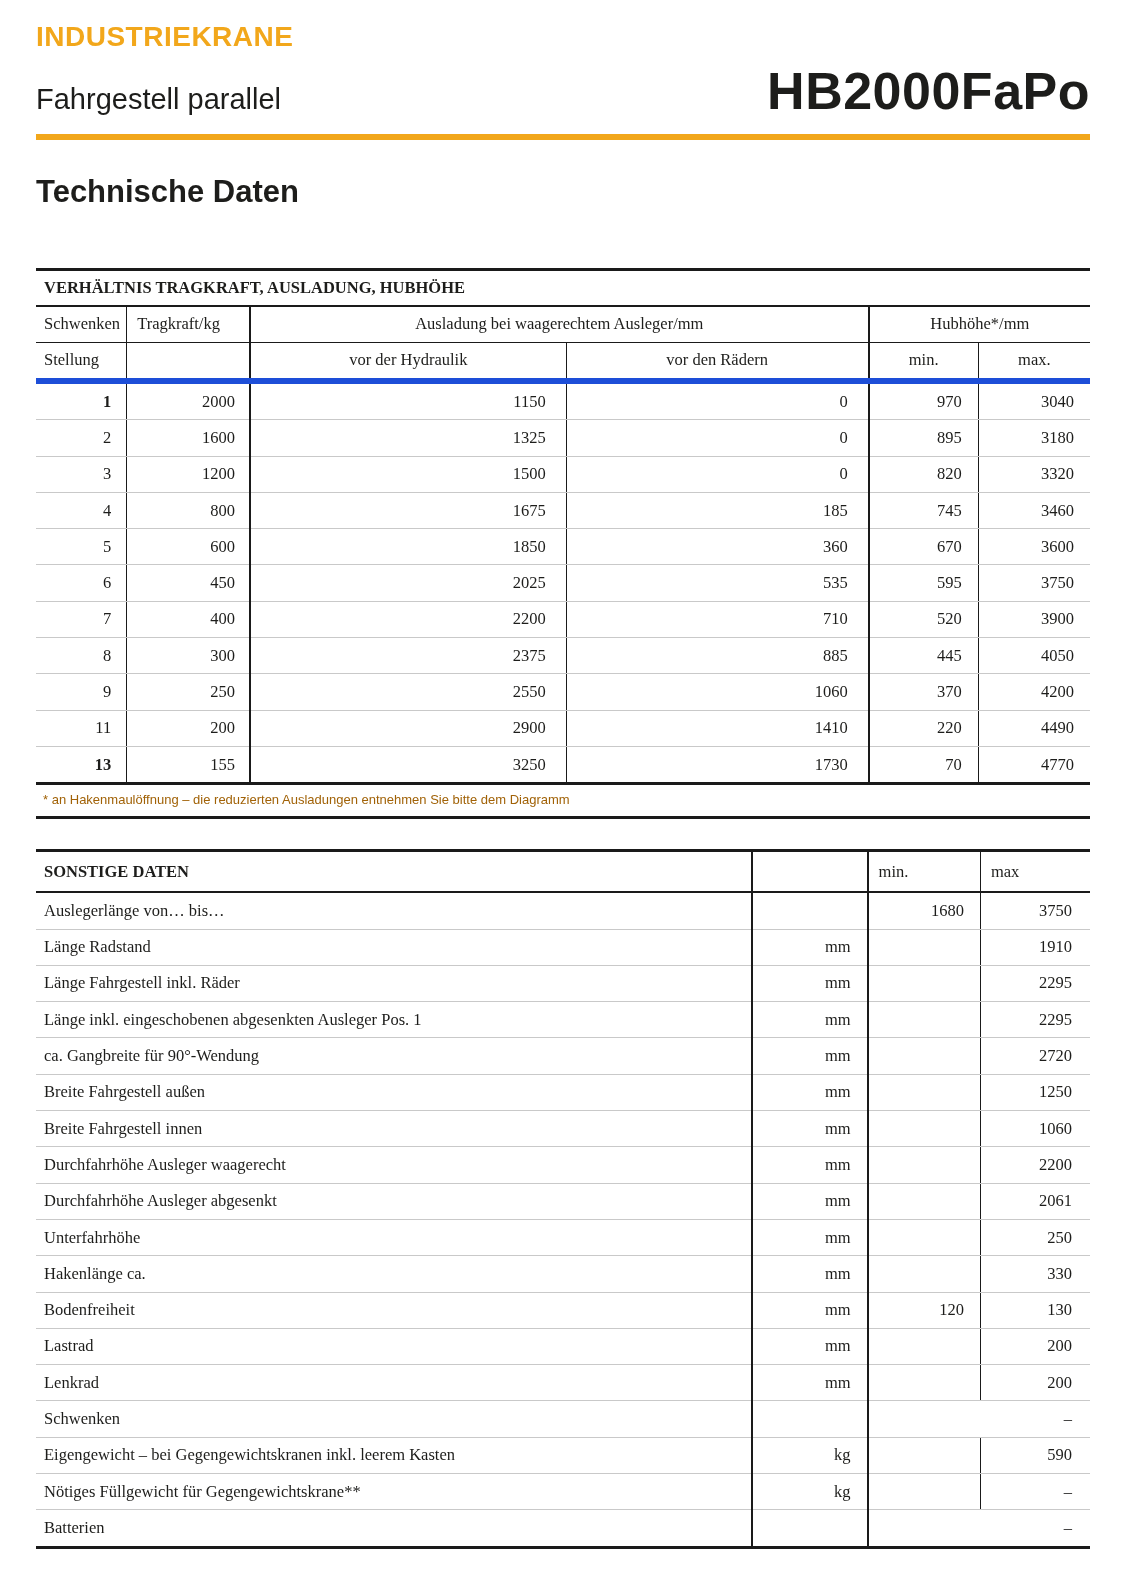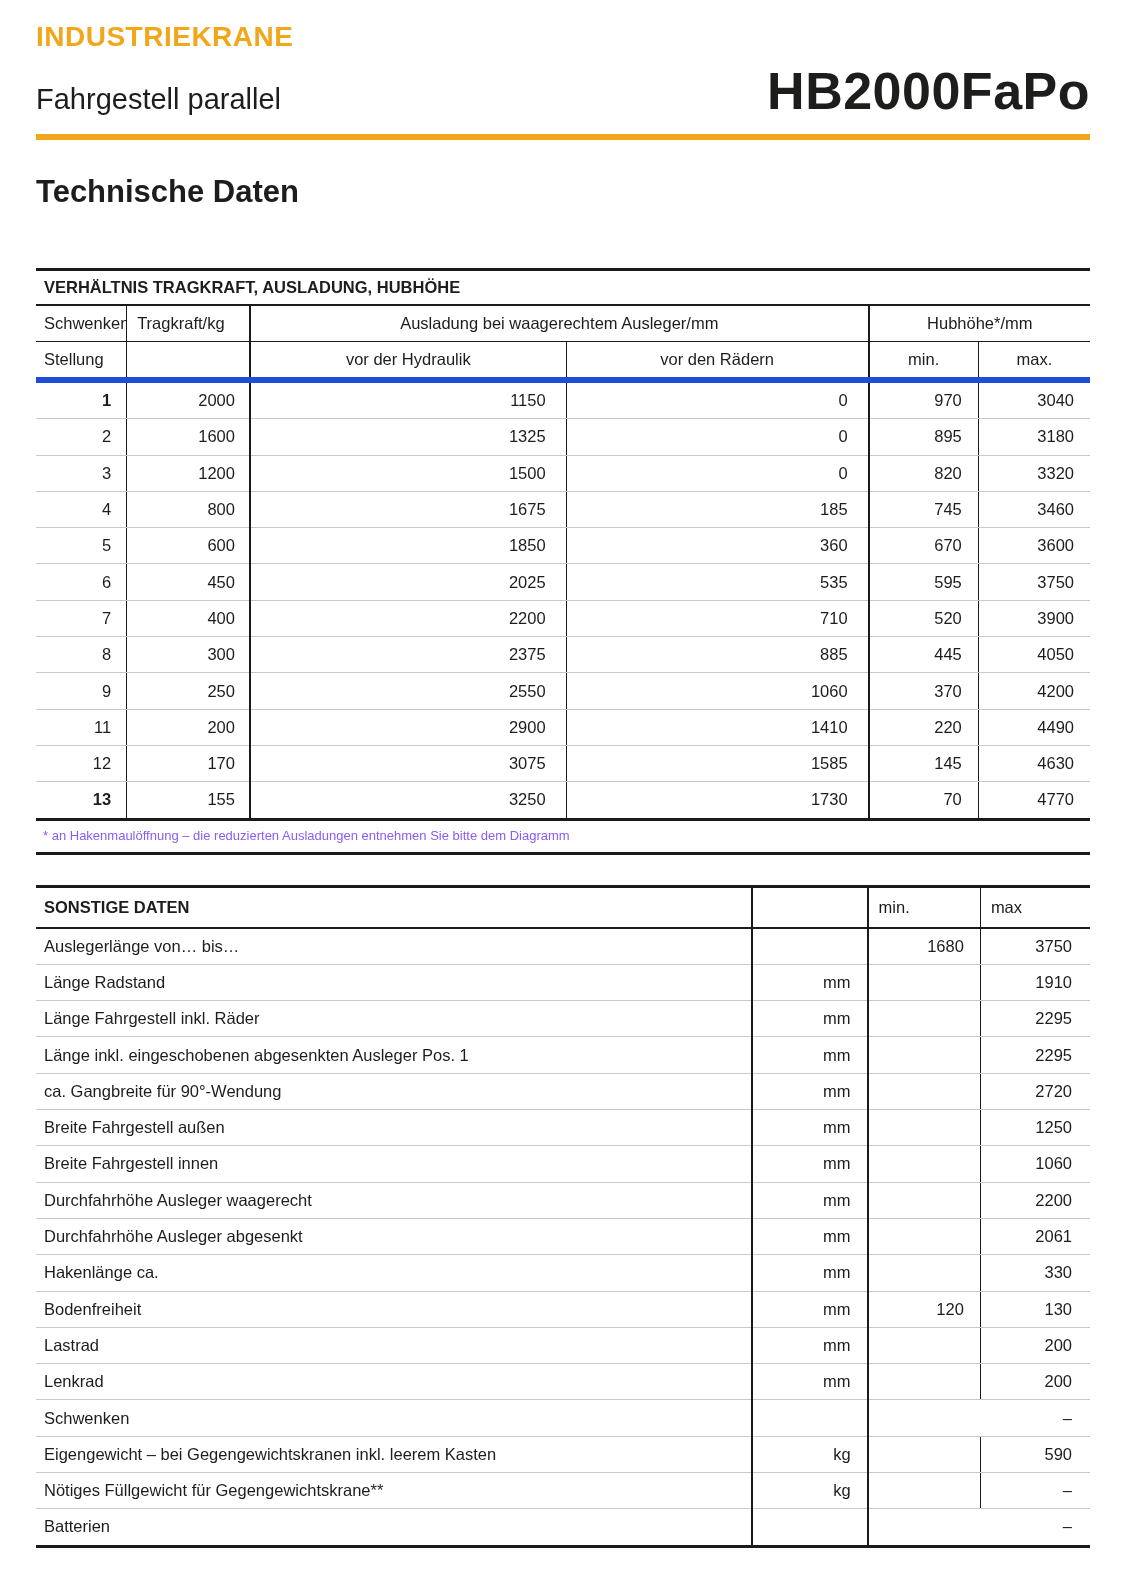--- a/index.html
+++ b/index.html
@@ -13,27 +13,27 @@
 
   
   .brand{font-size:28px;font-weight:bold;color:var(--accent,#F2A71B);letter-spacing:.5px;line-height:1.1;}
   .header-row{display:flex;justify-content:space-between;align-items:flex-end;margin-top:12px;text-align:center;}
   .subtitle{font-size:29px;line-height:1.15;}
   .model{font-size:52px;font-weight:bold;letter-spacing:.5px;line-height:1.0;}
   .rule{height:6px;background:var(--accent,#F2A71B);margin-top:17px;}
   .page-title{font-size:31px;font-weight:bold;margin-top:33px;line-height:1.2;}
 
   
-  table{border-collapse:collapse;width:100%;table-layout:fixed;}
+  table{border-collapse:collapse;width:100%;table-layout:fixed;font-family:Liberation Serif, serif;}
   th,td{overflow:hidden;white-space:nowrap;vertical-align:middle;}
   .bl1{border-left:1px solid #1a1a1a;}
   .bl2{border-left:2px solid #1a1a1a;}
   .center{text-align:center;}
   .footnote{
-    font-size:13px;color:#8b5cf6;
+    font-size:13px;color:#a16207;
     padding:7px 0 9px 7px;
     border-bottom:3px solid #1a1a1a;
   }
 
   
   .t1-wrap{margin-top:58px;}
   .t1{border-top:3px solid #1a1a1a;}
   .t1 .title-row th{
     text-align:left;font-size:16.5px;font-weight:bold;
     padding:7px 0 7px 8px;border-bottom:2px solid #1a1a1a;
@@ -182,28 +182,20 @@
           </tr>
         <tr>
             <td class="stellung">11</td>
             <td class="tragkraft bl1">200</td>
             <td class="hyd bl2">2900</td>
             <td class="raed bl1">1410</td>
             <td class="minv bl2">220</td>
             <td class="maxv bl1">4490</td>
           </tr>
         <tr>
-            <td class="stellung">12</td>
-            <td class="tragkraft bl1">170</td>
-            <td class="hyd bl2">3075</td>
-            <td class="raed bl1">1585</td>
-            <td class="minv bl2">145</td>
-            <td class="maxv bl1">4630</td>
-          </tr>
-        <tr>
             <td class="stellung b">13</td>
             <td class="tragkraft bl1">155</td>
             <td class="hyd bl2">3250</td>
             <td class="raed bl1">1730</td>
             <td class="minv bl2">70</td>
             <td class="maxv bl1">4770</td>
           </tr>
       </tbody>
     </table>
     <div class="footnote">* an Hakenmaulöffnung – die reduzierten Ausladungen entnehmen Sie bitte dem Diagramm</div>
@@ -274,20 +266,26 @@
             <td class="minv bl2"></td>
             <td class="maxv bl1">2200</td>
           </tr>
         <tr>
             <td class="label">Durchfahrhöhe Ausleger abgesenkt</td>
             <td class="unit bl2">mm</td>
             <td class="minv bl2"></td>
             <td class="maxv bl1">2061</td>
           </tr>
         <tr>
+            <td class="label">Unterfahrhöhe</td>
+            <td class="unit bl2">mm</td>
+            <td class="minv bl2"></td>
+            <td class="maxv bl1">250</td>
+          </tr>
+        <tr>
             <td class="label">Hakenlänge ca.</td>
             <td class="unit bl2">mm</td>
             <td class="minv bl2"></td>
             <td class="maxv bl1">330</td>
           </tr>
         <tr>
             <td class="label">Bodenfreiheit</td>
             <td class="unit bl2">mm</td>
             <td class="minv bl2">120</td>
             <td class="maxv bl1">130</td>

